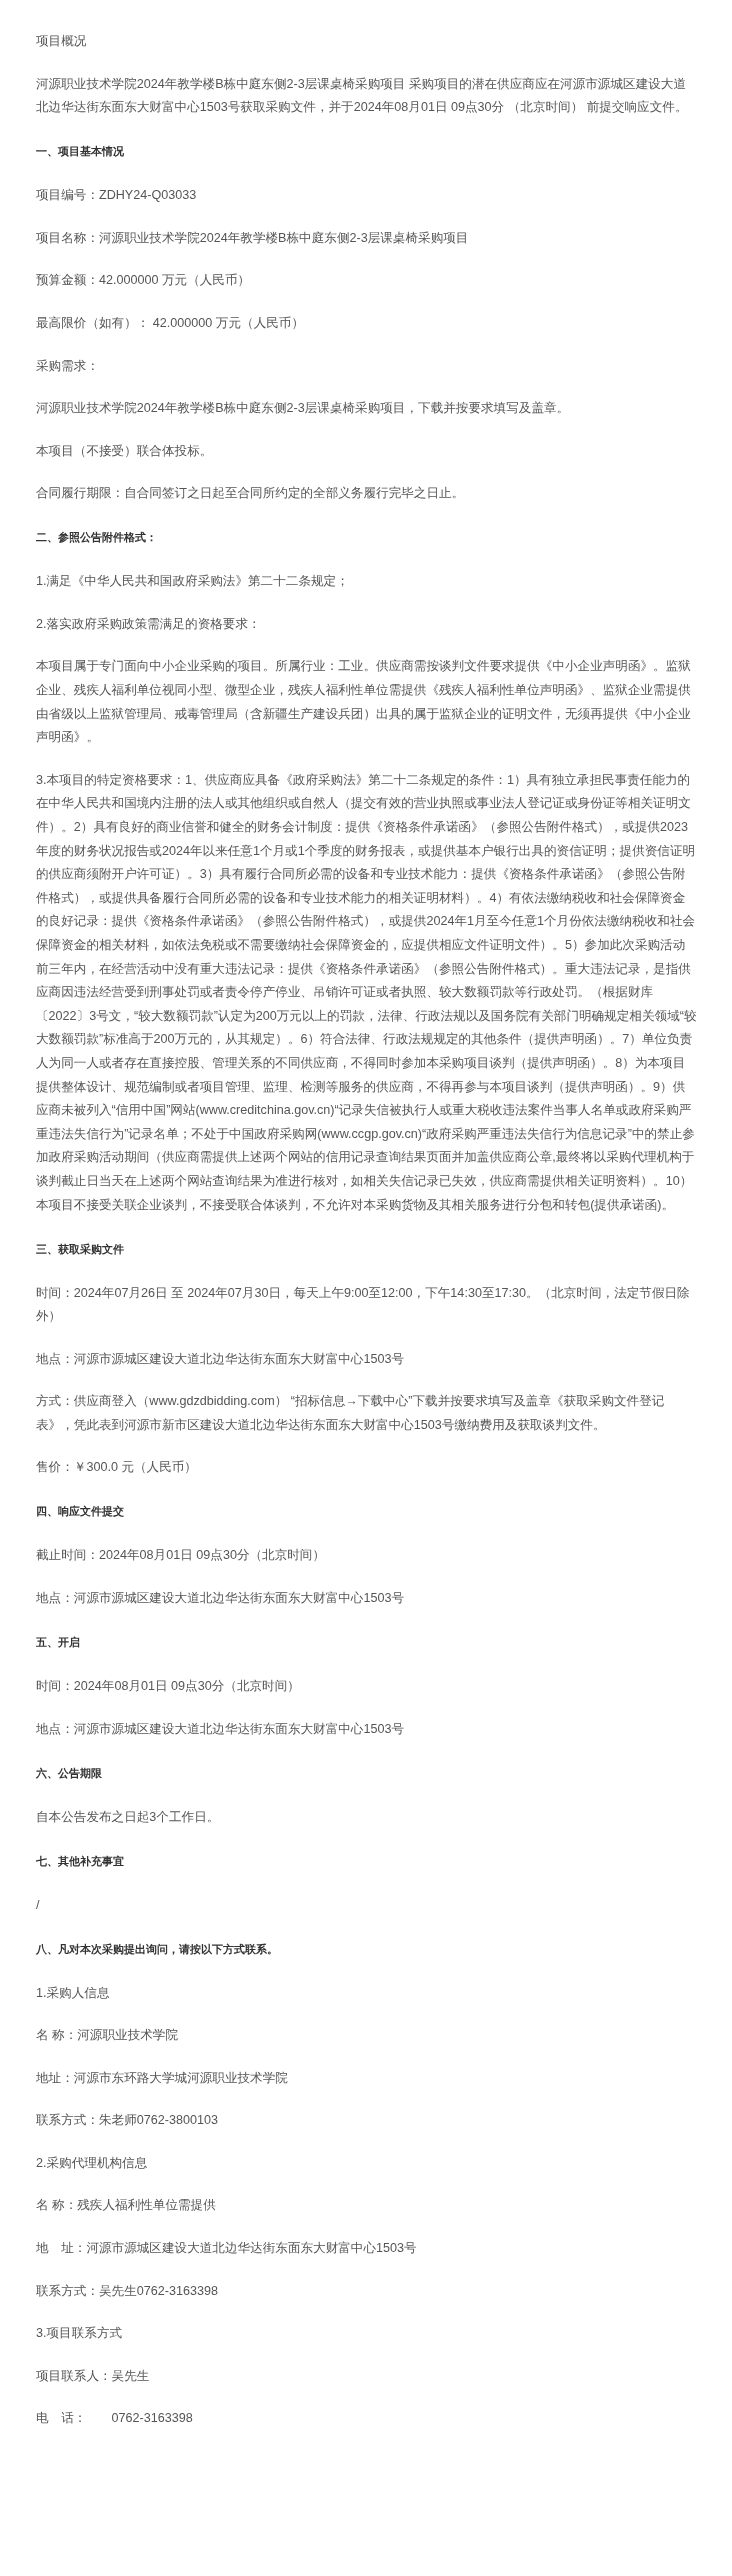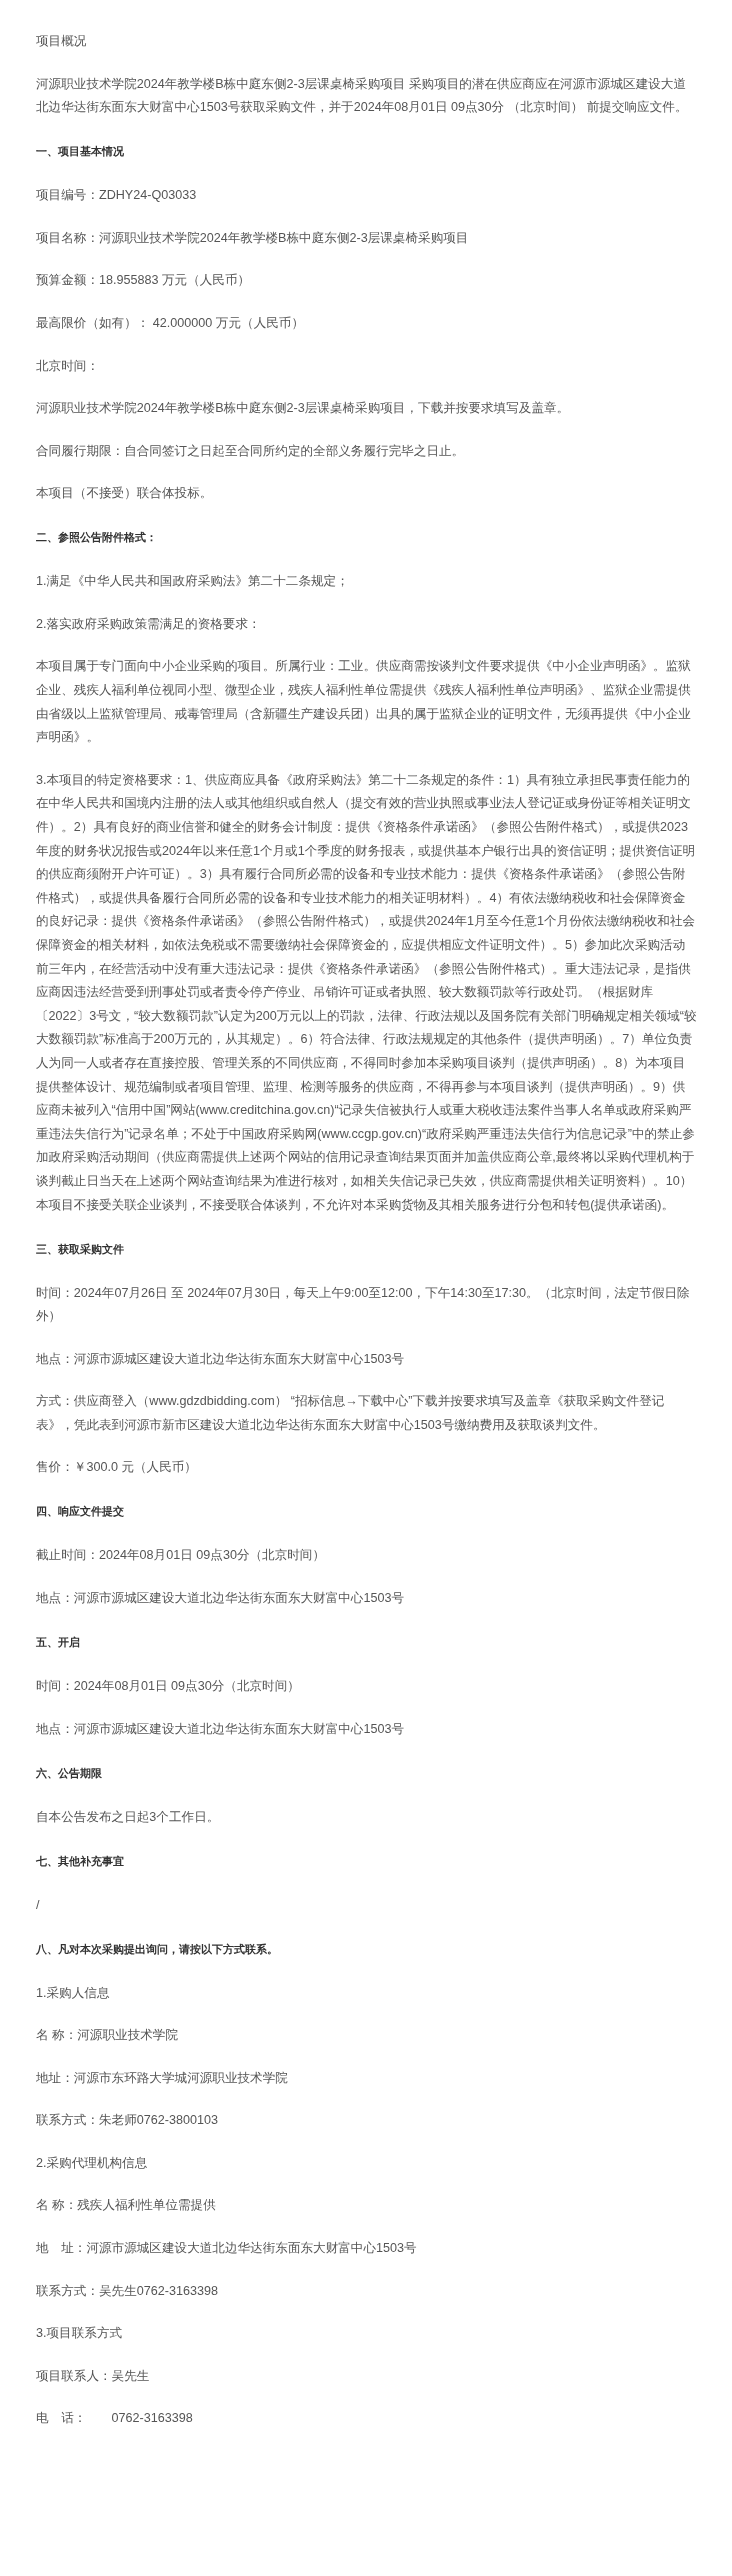--- a/index.html
+++ b/index.html
@@ -37,26 +37,26 @@
 </head>
 <body>
 
 <main class="doc">
   <div id="doc-blocks">
       <p class="doc-para">项目概况</p>
       <p class="doc-para">河源职业技术学院2024年教学楼B栋中庭东侧2-3层课桌椅采购项目 采购项目的潜在供应商应在河源市源城区建设大道北边华达街东面东大财富中心1503号获取采购文件，并于2024年08月01日 09点30分 （北京时间） 前提交响应文件。</p>
       <h3 class="doc-heading">一、项目基本情况</h3>
       <p class="doc-para">项目编号：ZDHY24-Q03033</p>
       <p class="doc-para">项目名称：河源职业技术学院2024年教学楼B栋中庭东侧2-3层课桌椅采购项目</p>
-      <p class="doc-para">预算金额：18.955883 万元（人民币）</p>
+      <p class="doc-para">预算金额：42.000000 万元（人民币）</p>
       <p class="doc-para">最高限价（如有）： 42.000000 万元（人民币）</p>
-      <p class="doc-para">北京时间：</p>
+      <p class="doc-para">采购需求：</p>
       <p class="doc-para">河源职业技术学院2024年教学楼B栋中庭东侧2-3层课桌椅采购项目，下载并按要求填写及盖章。</p>
+      <p class="doc-para">本项目（不接受）联合体投标。</p>
       <p class="doc-para">合同履行期限：自合同签订之日起至合同所约定的全部义务履行完毕之日止。</p>
-      <p class="doc-para">本项目（不接受）联合体投标。</p>
       <h3 class="doc-heading">二、参照公告附件格式：</h3>
       <p class="doc-para">1.满足《中华人民共和国政府采购法》第二十二条规定；</p>
       <p class="doc-para">2.落实政府采购政策需满足的资格要求：</p>
       <p class="doc-para">本项目属于专门面向中小企业采购的项目。所属行业：工业。供应商需按谈判文件要求提供《中小企业声明函》。监狱企业、残疾人福利单位视同小型、微型企业，残疾人福利性单位需提供《残疾人福利性单位声明函》、监狱企业需提供由省级以上监狱管理局、戒毒管理局（含新疆生产建设兵团）出具的属于监狱企业的证明文件，无须再提供《中小企业声明函》。</p>
       <p class="doc-para">3.本项目的特定资格要求：1、供应商应具备《政府采购法》第二十二条规定的条件：1）具有独立承担民事责任能力的在中华人民共和国境内注册的法人或其他组织或自然人（提交有效的营业执照或事业法人登记证或身份证等相关证明文件）。2）具有良好的商业信誉和健全的财务会计制度：提供《资格条件承诺函》（参照公告附件格式），或提供2023年度的财务状况报告或2024年以来任意1个月或1个季度的财务报表，或提供基本户银行出具的资信证明；提供资信证明的供应商须附开户许可证）。3）具有履行合同所必需的设备和专业技术能力：提供《资格条件承诺函》（参照公告附件格式），或提供具备履行合同所必需的设备和专业技术能力的相关证明材料）。4）有依法缴纳税收和社会保障资金的良好记录：提供《资格条件承诺函》（参照公告附件格式），或提供2024年1月至今任意1个月份依法缴纳税收和社会保障资金的相关材料，如依法免税或不需要缴纳社会保障资金的，应提供相应文件证明文件）。5）参加此次采购活动前三年内，在经营活动中没有重大违法记录：提供《资格条件承诺函》（参照公告附件格式）。重大违法记录，是指供应商因违法经营受到刑事处罚或者责令停产停业、吊销许可证或者执照、较大数额罚款等行政处罚。（根据财库〔2022〕3号文，“较大数额罚款”认定为200万元以上的罚款，法律、行政法规以及国务院有关部门明确规定相关领域“较大数额罚款”标准高于200万元的，从其规定）。6）符合法律、行政法规规定的其他条件（提供声明函）。7）单位负责人为同一人或者存在直接控股、管理关系的不同供应商，不得同时参加本采购项目谈判（提供声明函）。8）为本项目提供整体设计、规范编制或者项目管理、监理、检测等服务的供应商，不得再参与本项目谈判（提供声明函）。9）供应商未被列入“信用中国”网站(www.creditchina.gov.cn)“记录失信被执行人或重大税收违法案件当事人名单或政府采购严重违法失信行为”记录名单；不处于中国政府采购网(www.ccgp.gov.cn)“政府采购严重违法失信行为信息记录”中的禁止参加政府采购活动期间（供应商需提供上述两个网站的信用记录查询结果页面并加盖供应商公章,最终将以采购代理机构于谈判截止日当天在上述两个网站查询结果为准进行核对，如相关失信记录已失效，供应商需提供相关证明资料）。10）本项目不接受关联企业谈判，不接受联合体谈判，不允许对本采购货物及其相关服务进行分包和转包(提供承诺函)。</p>
       <h3 class="doc-heading">三、获取采购文件</h3>
       <p class="doc-para">时间：2024年07月26日 至 2024年07月30日，每天上午9:00至12:00，下午14:30至17:30。（北京时间，法定节假日除外）</p>
       <p class="doc-para">地点：河源市源城区建设大道北边华达街东面东大财富中心1503号</p>
       <p class="doc-para">方式：供应商登入（www.gdzdbidding.com） “招标信息→下载中心”下载并按要求填写及盖章《获取采购文件登记表》，凭此表到河源市新市区建设大道北边华达街东面东大财富中心1503号缴纳费用及获取谈判文件。</p>
       <p class="doc-para">售价：￥300.0 元（人民币）</p>

